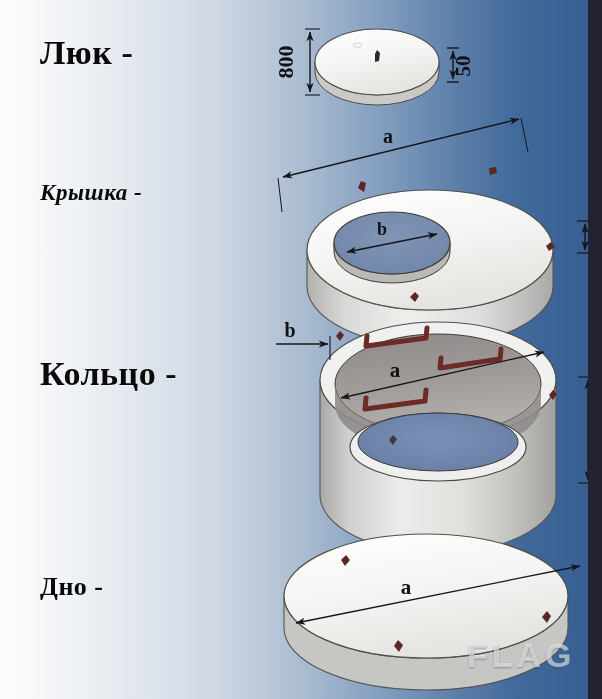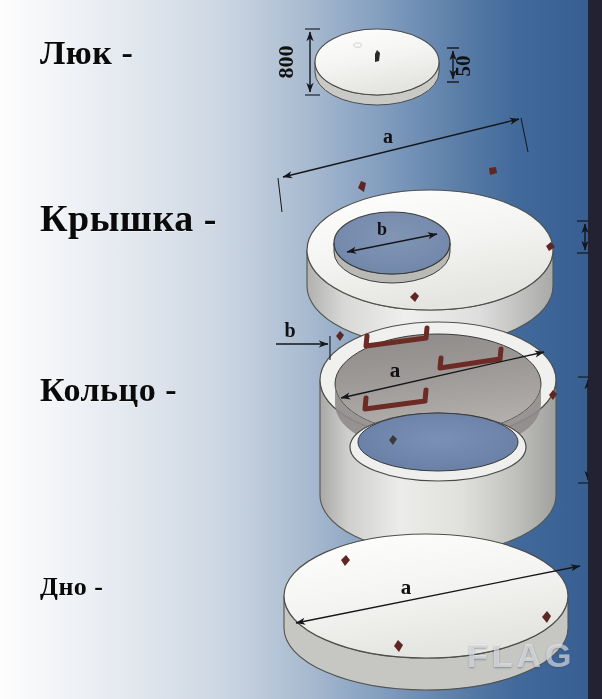--- a/index.html
+++ b/index.html
@@ -57,22 +57,22 @@
     text-shadow: 0 1px 2px rgba(60,70,90,.45);
     pointer-events: none;
   }
 </style>
 </head>
 <body>
 
 <div id="stage">
 
   <div class="part-label" style="top:34px;font-size:34px;">Люк -</div>
-  <div class="part-label" style="top:196px;font-size:38px;">Крышка -</div>
-  <div class="part-label" style="top:355px;font-size:34px;margin-top:16px;">Кольцо -</div>
+  <div class="part-label" style="top:180px;font-size:23px;font-style:italic;">Крышка -</div>
+  <div class="part-label" style="top:355px;font-size:34px;">Кольцо -</div>
   <div class="part-label" style="top:572px;font-size:26px;">Дно -</div>
 
   <svg id="art" viewBox="0 0 602 699">
     <defs>
 
       <linearGradient id="gTopFace" x1="0" y1="0" x2="0.4" y2="1">
         <stop offset="0%" stop-color="#ffffff"></stop>
         <stop offset="55%" stop-color="#f4f4f2"></stop>
         <stop offset="100%" stop-color="#e4e4e1"></stop>
       </linearGradient>

